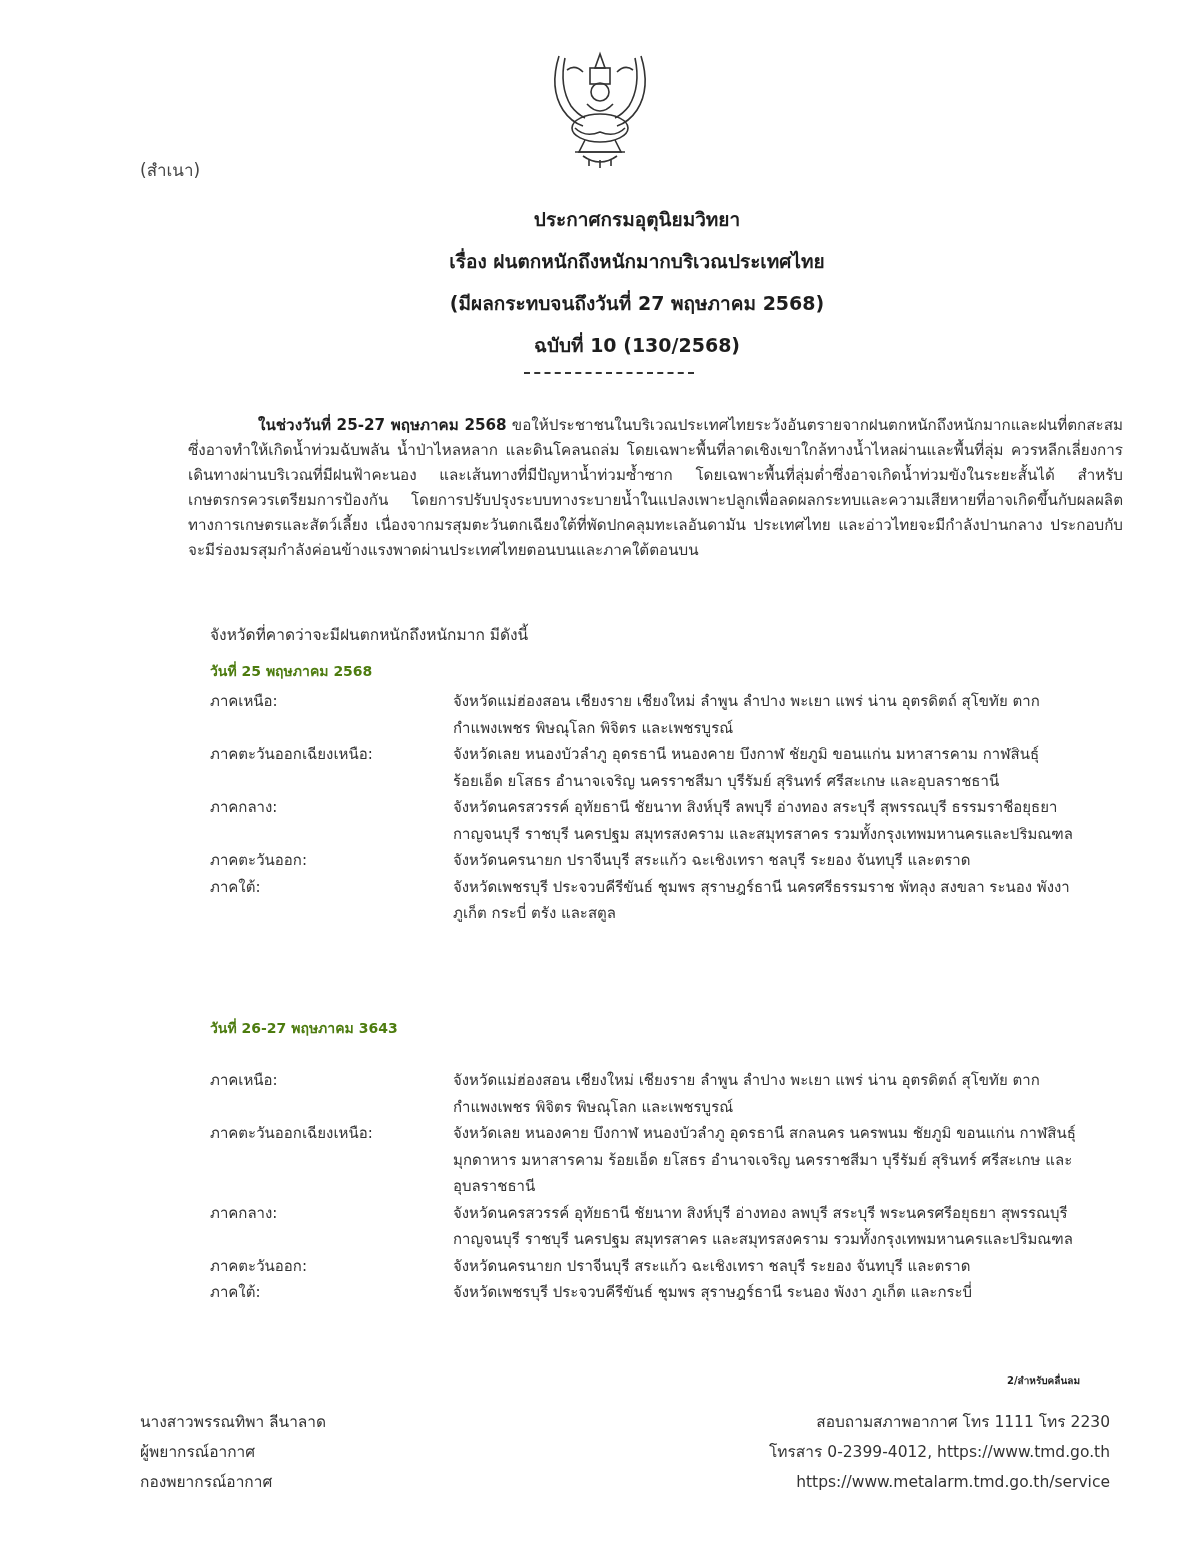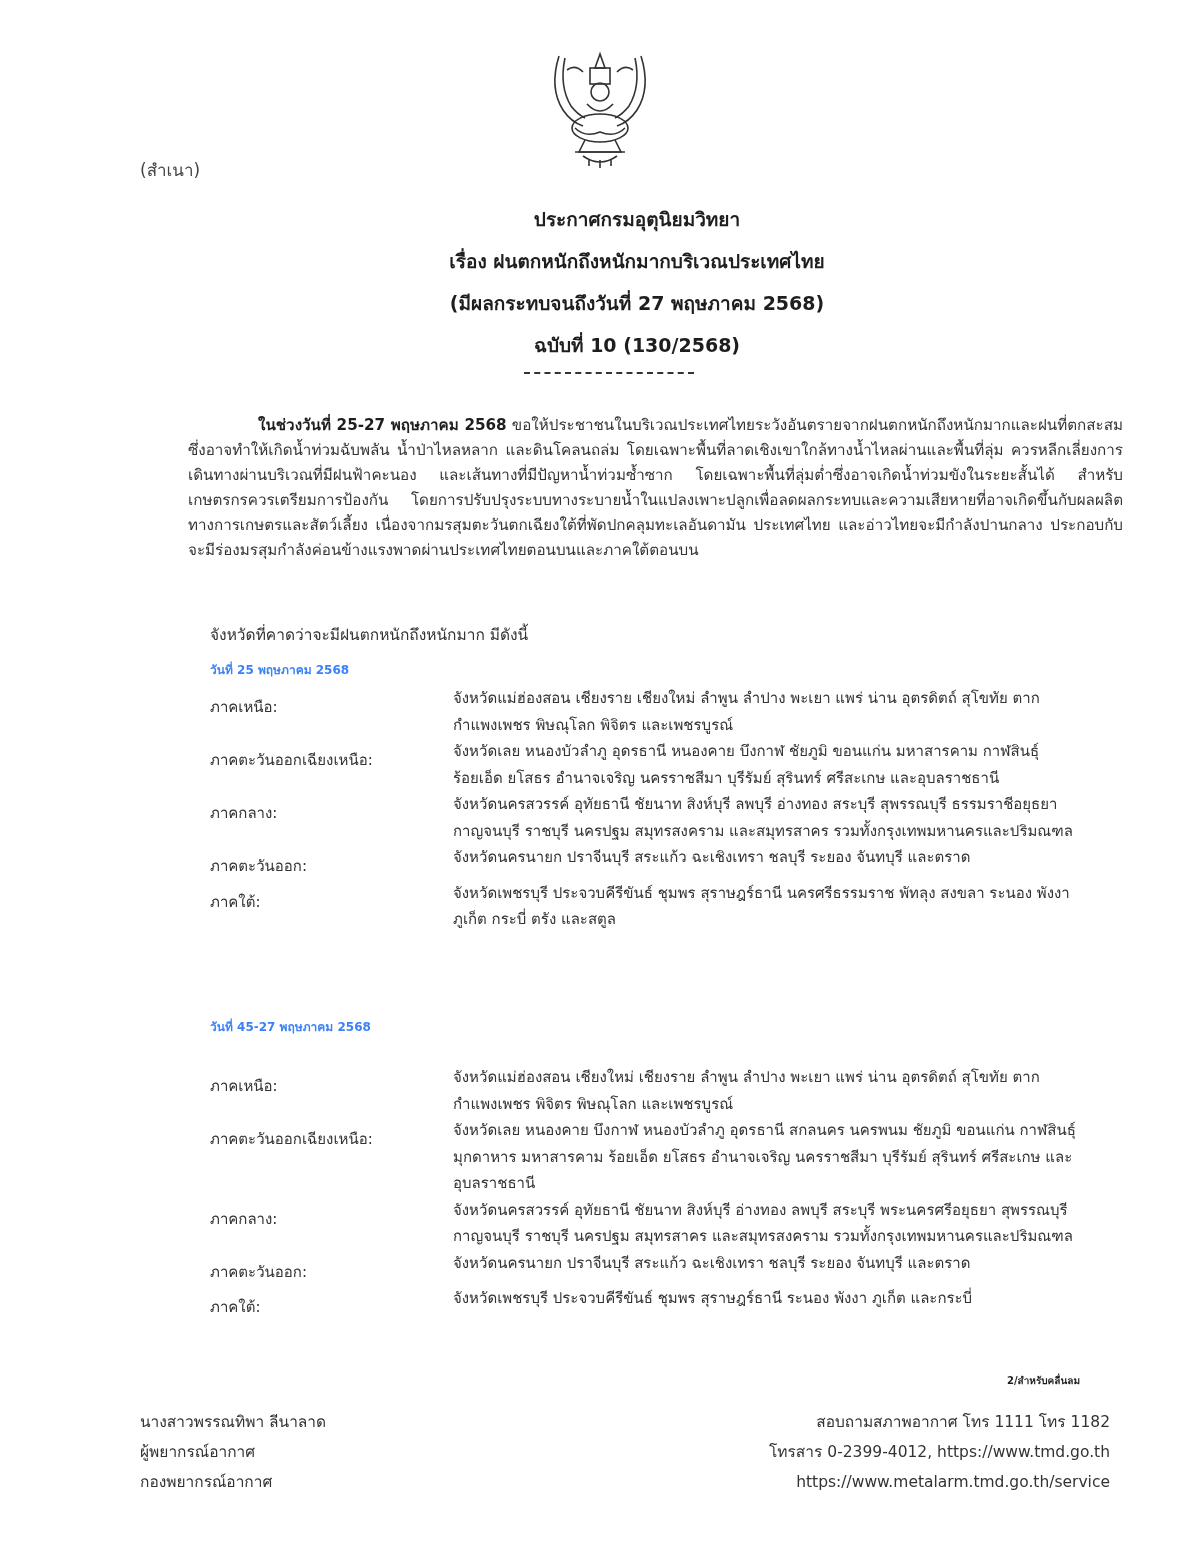--- a/index.html
+++ b/index.html
@@ -15,23 +15,23 @@
     .divider { position: absolute; left: 524px; top: 372px; width: 170px; border-top: 2px dashed #333; }
     .intro {
       position: absolute; left: 140px; top: 413px; width: 935px;
       font-size: 15.2px; line-height: 25px; text-align: justify; text-indent: 70px;
       color: #333;
       margin-left: 48px;
     }
     .intro b { color: #1e1e1e; }
     .lead { position: absolute; left: 210px; top: 622px; font-size: 15.5px; color: #333; }
     .day-block { position: absolute; left: 210px; width: 880px; }
-    .day-title { font-size: 12px; font-weight: bold; color: #3b82f6; margin-bottom: 6px; }
+    .day-title { font-size: 14px; font-weight: bold; color: #4d7c0f; margin-bottom: 6px; }
     .region-row { display: flex; font-size: 15px; line-height: 26.5px; color: #333; }
-    .region-name { width: 213px; flex: none; margin-top: 9px; }
+    .region-name { width: 213px; flex: none; }
     .region-provinces { flex: 1; margin-left: 30px; }
     .next-page { position: absolute; right: 120px; top: 1373px; font-size: 10px; font-weight: bold; color: #1e1e1e; }
     .footer-left { position: absolute; left: 140px; top: 1407px; font-size: 15.5px; line-height: 30px; color: #333; }
     .footer-right { position: absolute; right: 90px; top: 1407px; font-size: 15.5px; line-height: 30px; text-align: right; color: #333; }
   </style>
 </head>
 <body>
 
 <div class="emblem">
   <svg width="110" height="125" viewBox="0 0 110 125">
@@ -89,21 +89,21 @@
     <div class="region-name">ภาคตะวันออก:</div>
     <div class="region-provinces">จังหวัดนครนายก ปราจีนบุรี สระแก้ว ฉะเชิงเทรา ชลบุรี ระยอง จันทบุรี และตราด</div>
   </div>
   <div class="region-row">
     <div class="region-name">ภาคใต้:</div>
     <div class="region-provinces">จังหวัดเพชรบุรี ประจวบคีรีขันธ์ ชุมพร สุราษฎร์ธานี นครศรีธรรมราช พัทลุง สงขลา ระนอง พังงา ภูเก็ต กระบี่ ตรัง และสตูล</div>
   </div>
 </div>
 
 <div class="day-block" style="top:1017px;">
-  <div class="day-title" style="margin-bottom:28px;">วันที่ 45-27 พฤษภาคม 2568</div>
+  <div class="day-title" style="margin-bottom:28px;">วันที่ 26-27 พฤษภาคม 3643</div>
   <div class="region-row">
     <div class="region-name">ภาคเหนือ:</div>
     <div class="region-provinces">จังหวัดแม่ฮ่องสอน เชียงใหม่ เชียงราย ลำพูน ลำปาง พะเยา แพร่ น่าน อุตรดิตถ์ สุโขทัย ตาก กำแพงเพชร พิจิตร พิษณุโลก และเพชรบูรณ์</div>
   </div>
   <div class="region-row">
     <div class="region-name">ภาคตะวันออกเฉียงเหนือ:</div>
     <div class="region-provinces">จังหวัดเลย หนองคาย บึงกาฬ หนองบัวลำภู อุดรธานี สกลนคร นครพนม ชัยภูมิ ขอนแก่น กาฬสินธุ์ มุกดาหาร มหาสารคาม ร้อยเอ็ด ยโสธร อำนาจเจริญ นครราชสีมา บุรีรัมย์ สุรินทร์ ศรีสะเกษ และอุบลราชธานี</div>
   </div>
   <div class="region-row">
     <div class="region-name">ภาคกลาง:</div>
@@ -121,16 +121,16 @@
 
 <div class="next-page">2/สำหรับคลื่นลม</div>
 
 <div class="footer-left">
   <div>นางสาวพรรณทิพา ลีนาลาด</div>
   <div>ผู้พยากรณ์อากาศ</div>
   <div>กองพยากรณ์อากาศ</div>
 </div>
 
 <div class="footer-right">
-  <div>สอบถามสภาพอากาศ โทร 1111 โทร 1182</div>
+  <div>สอบถามสภาพอากาศ โทร 1111 โทร 2230</div>
   <div>โทรสาร 0-2399-4012, https://www.tmd.go.th</div>
   <div>https://www.metalarm.tmd.go.th/service</div>
 </div>
 
 </body></html>

